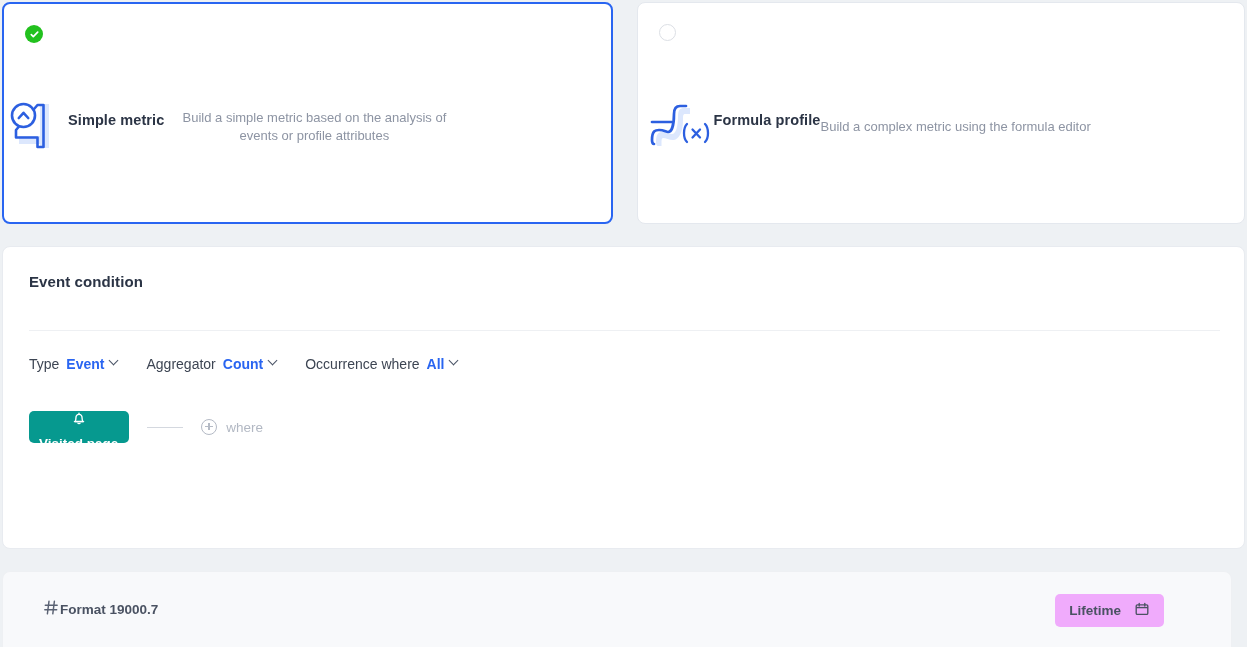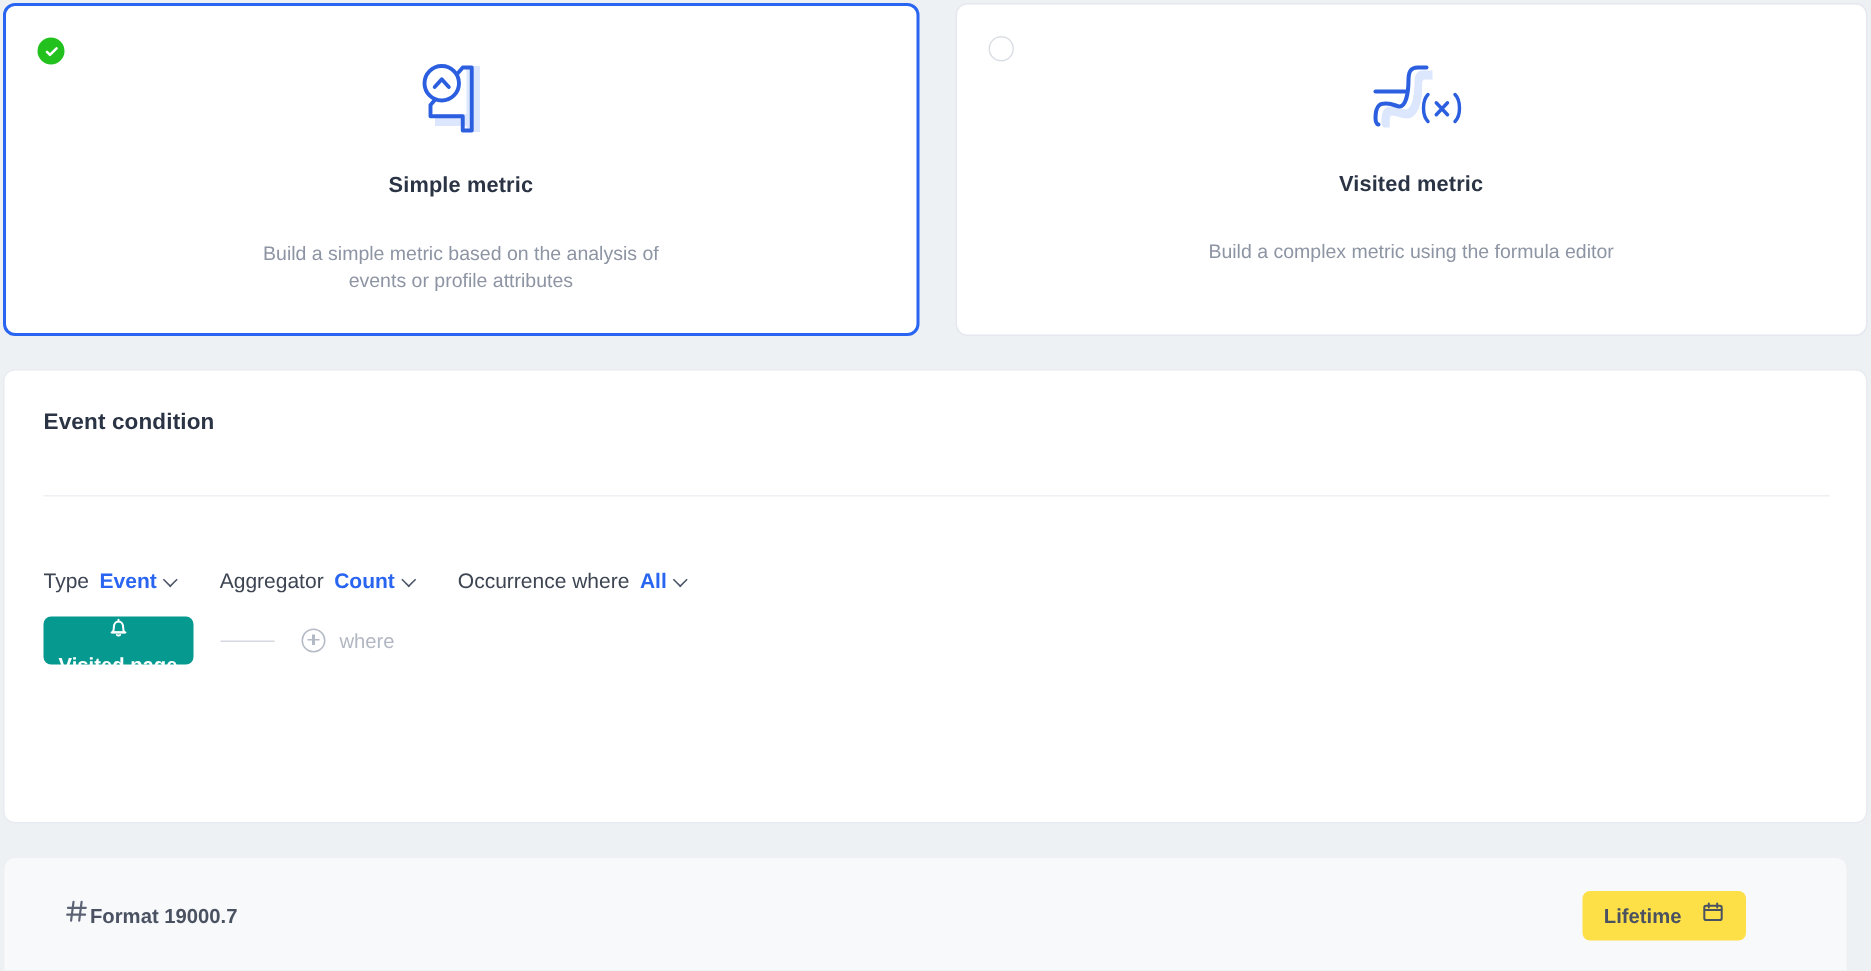--- a/index.html
+++ b/index.html
@@ -35,21 +35,21 @@
     gap: 24px;
   }
 
   .type-card {
     position: relative;
     flex: 1 1 0;
     background: #ffffff;
     border-radius: 8px;
     border: 1px solid #e4e8ee;
     display: flex;
-    flex-direction: column;
+    flex-direction: row;
     align-items: center;
     cursor: pointer;
   }
 
   .type-card.selected {
     border: 2px solid #2965f1;
     box-shadow: 0 0 0 0 rgba(41,101,241,0);
   }
 
   .card-marker {
@@ -141,23 +141,22 @@
     left: 26px;
     top: 109px;
     display: flex;
     align-items: center;
     gap: 0px;
     font-size: 14px;
   }
 
   .sel-group {
     display: flex;
-    align-items: center;
+    align-items: flex-start;
     margin-right: 26px;
-    margin-top: 23px;
   }
 
   .sel-label {
     color: #3d4553;
     margin-right: 7px;
   }
 
   .sel-value {
     color: #2965f1;
     font-weight: bold;
@@ -293,21 +292,21 @@
     font-size: 13.5px;
     font-weight: bold;
     color: #4a5262;
   }
 
   .lifetime-btn {
     position: absolute;
     right: 67px;
     top: 22px;
     height: 33px;
-    background: #fde047;
+    background: #f0abfc;
     border-radius: 5px;
     display: flex;
     align-items: center;
     padding: 0 14px;
     gap: 13px;
     cursor: pointer;
   }
 
   .lifetime-label {
     font-size: 13.5px;
@@ -362,21 +361,21 @@
                    C23.5 40 23.5 42 23.5 46 L23.5 48 Z" fill="#dce7fd"></path>
           <path d="M16 46 C16 46 14 46 14 42 C14 32 18 32 21 32 C26 32 28 34 30 34
                    C34 34 36 26 36 16 C36 10 38 8 42 8 L48 8" fill="none" stroke="#2c5fe0" stroke-width="2.7" stroke-linecap="round" stroke-linejoin="round"></path>
           <path d="M14 24 L34 24" fill="none" stroke="#2c5fe0" stroke-width="2.7" stroke-linecap="round"></path>
           <path d="M49 26 C45 30 45 40 49 44" fill="none" stroke="#2c5fe0" stroke-width="2.3" stroke-linecap="round"></path>
           <path d="M67 26 C71 30 71 40 67 44" fill="none" stroke="#2c5fe0" stroke-width="2.3" stroke-linecap="round"></path>
           <path d="M54.5 31.5 L62 39.5 M62 31.5 L54.5 39.5" fill="none" stroke="#2c5fe0" stroke-width="2.3" stroke-linecap="round"></path>
         </svg>
       </div>
 
-      <div class="card-title">Visited metric</div>
+      <div class="card-title">Formula profile</div>
       <div class="card-desc">Build a complex metric using the formula editor</div>
     </div>
   </div>
 
   <div class="condition-panel">
 
     <div class="panel-title">Event condition</div>
 
     <div class="panel-divider"></div>
 

